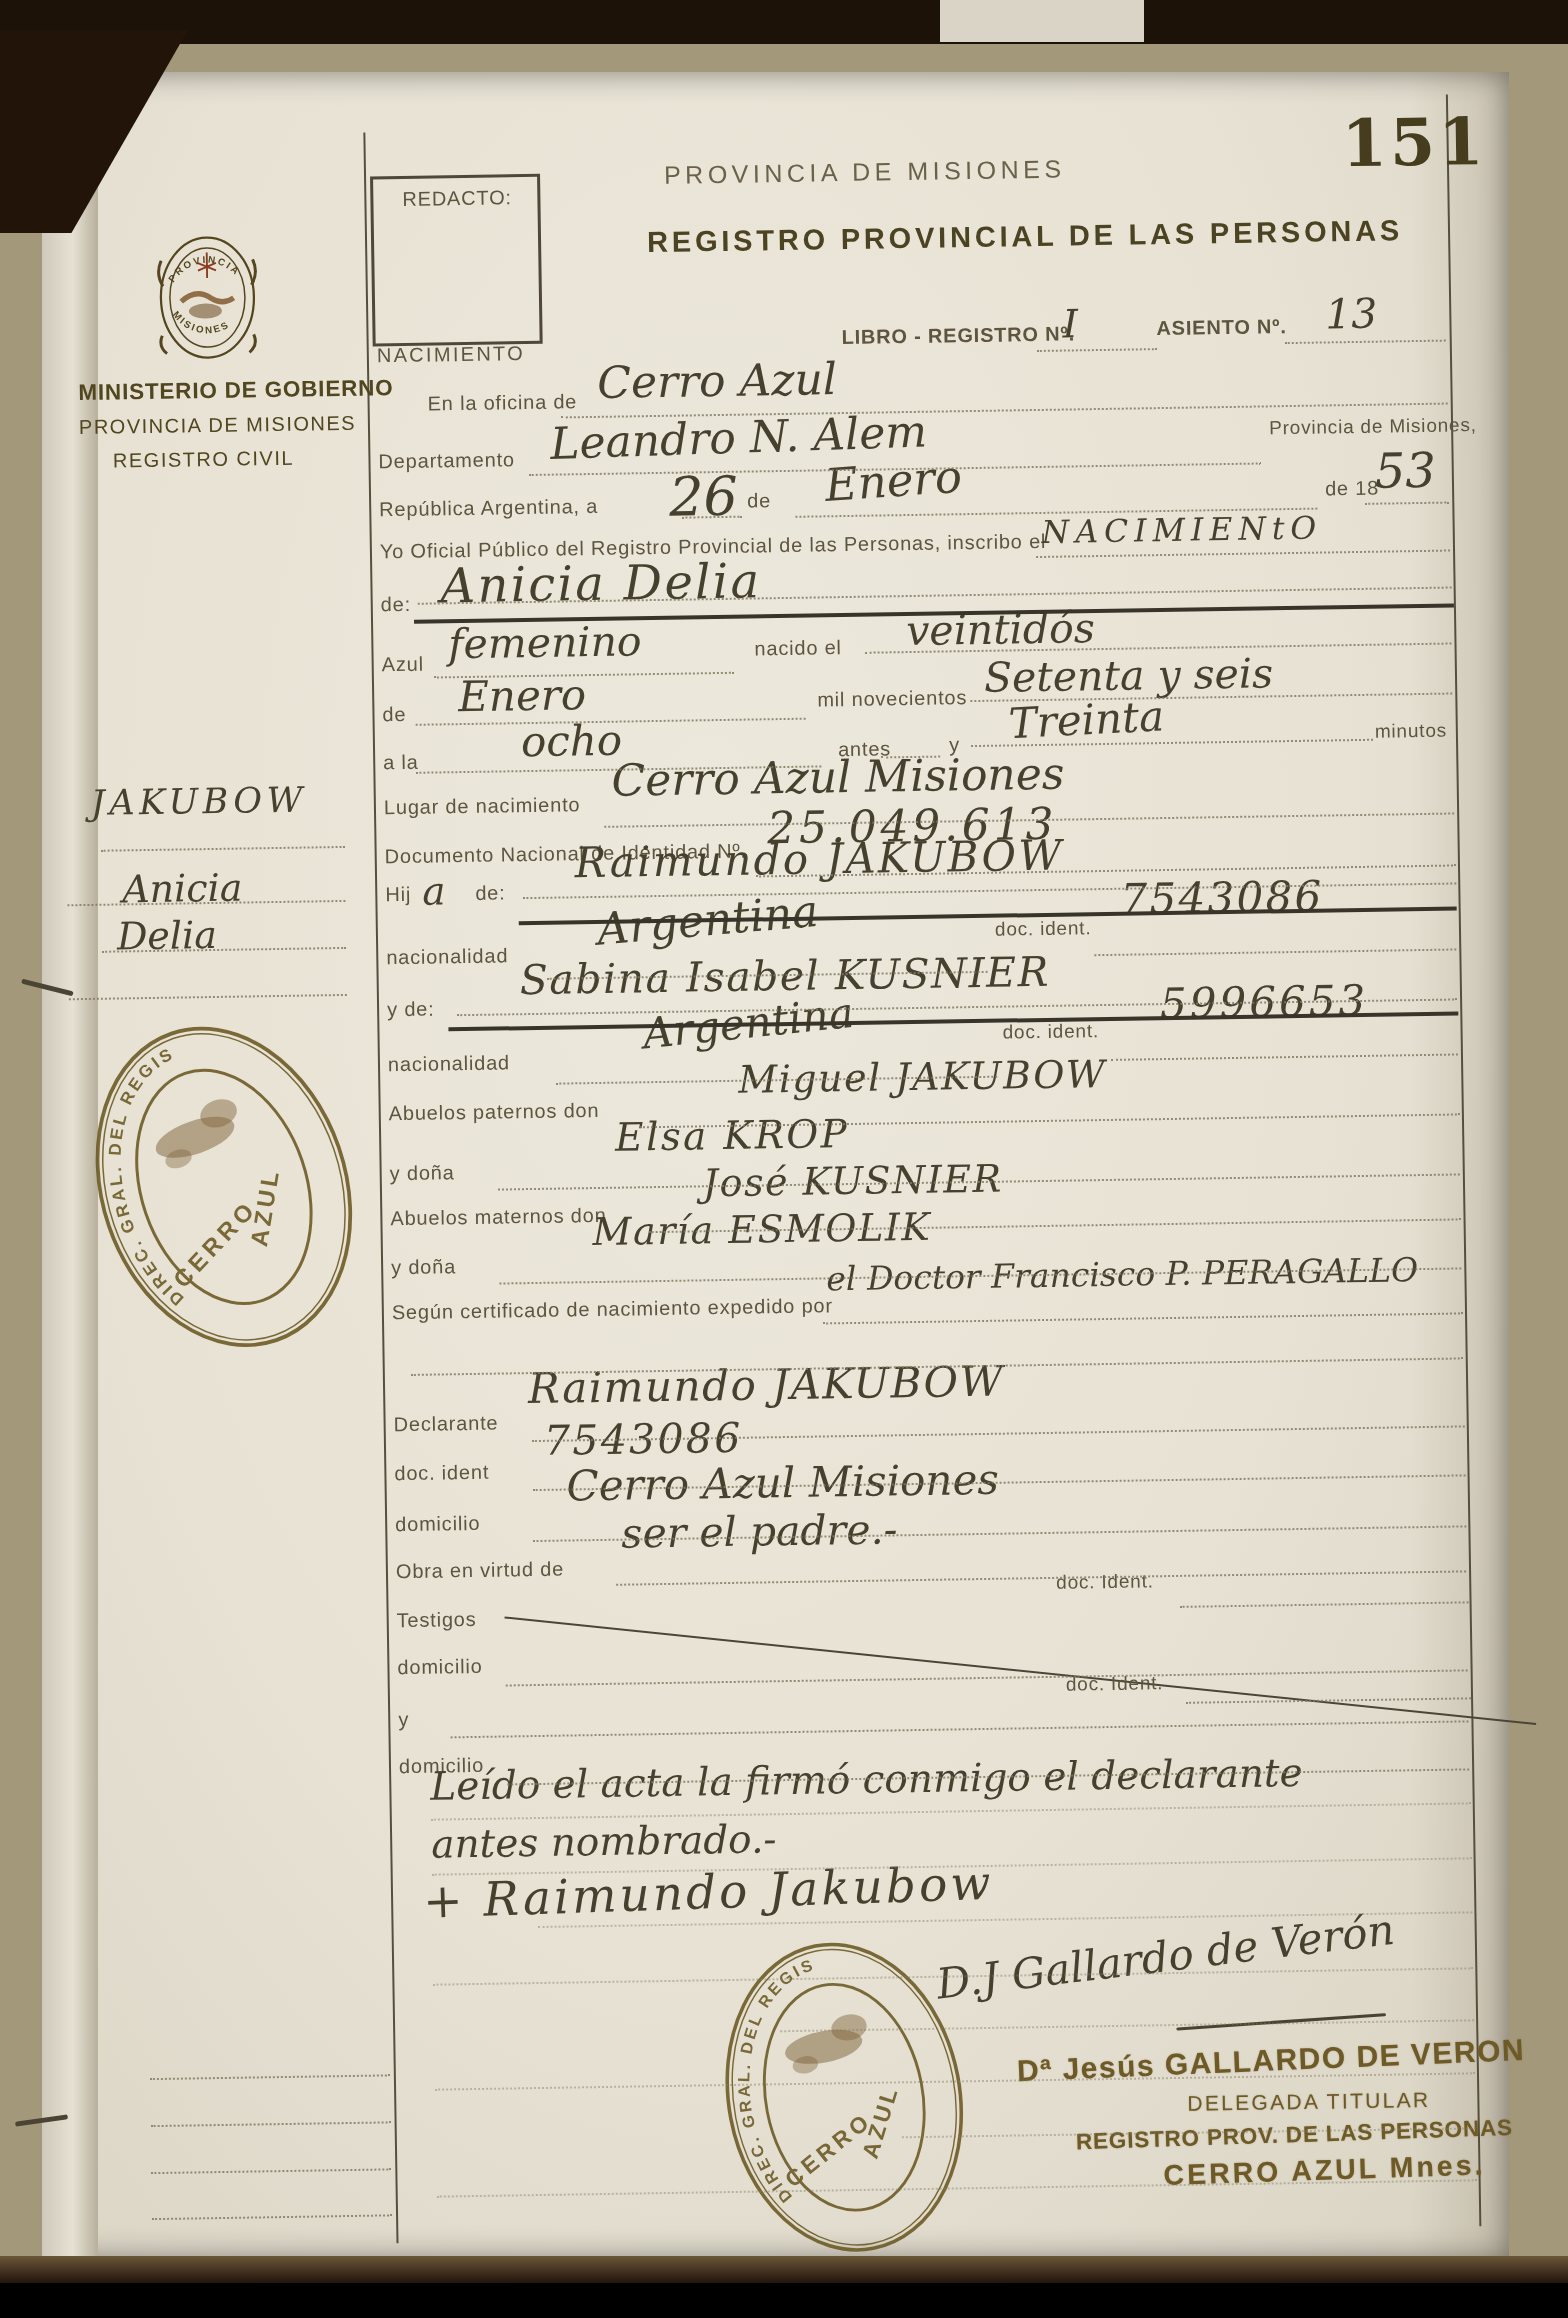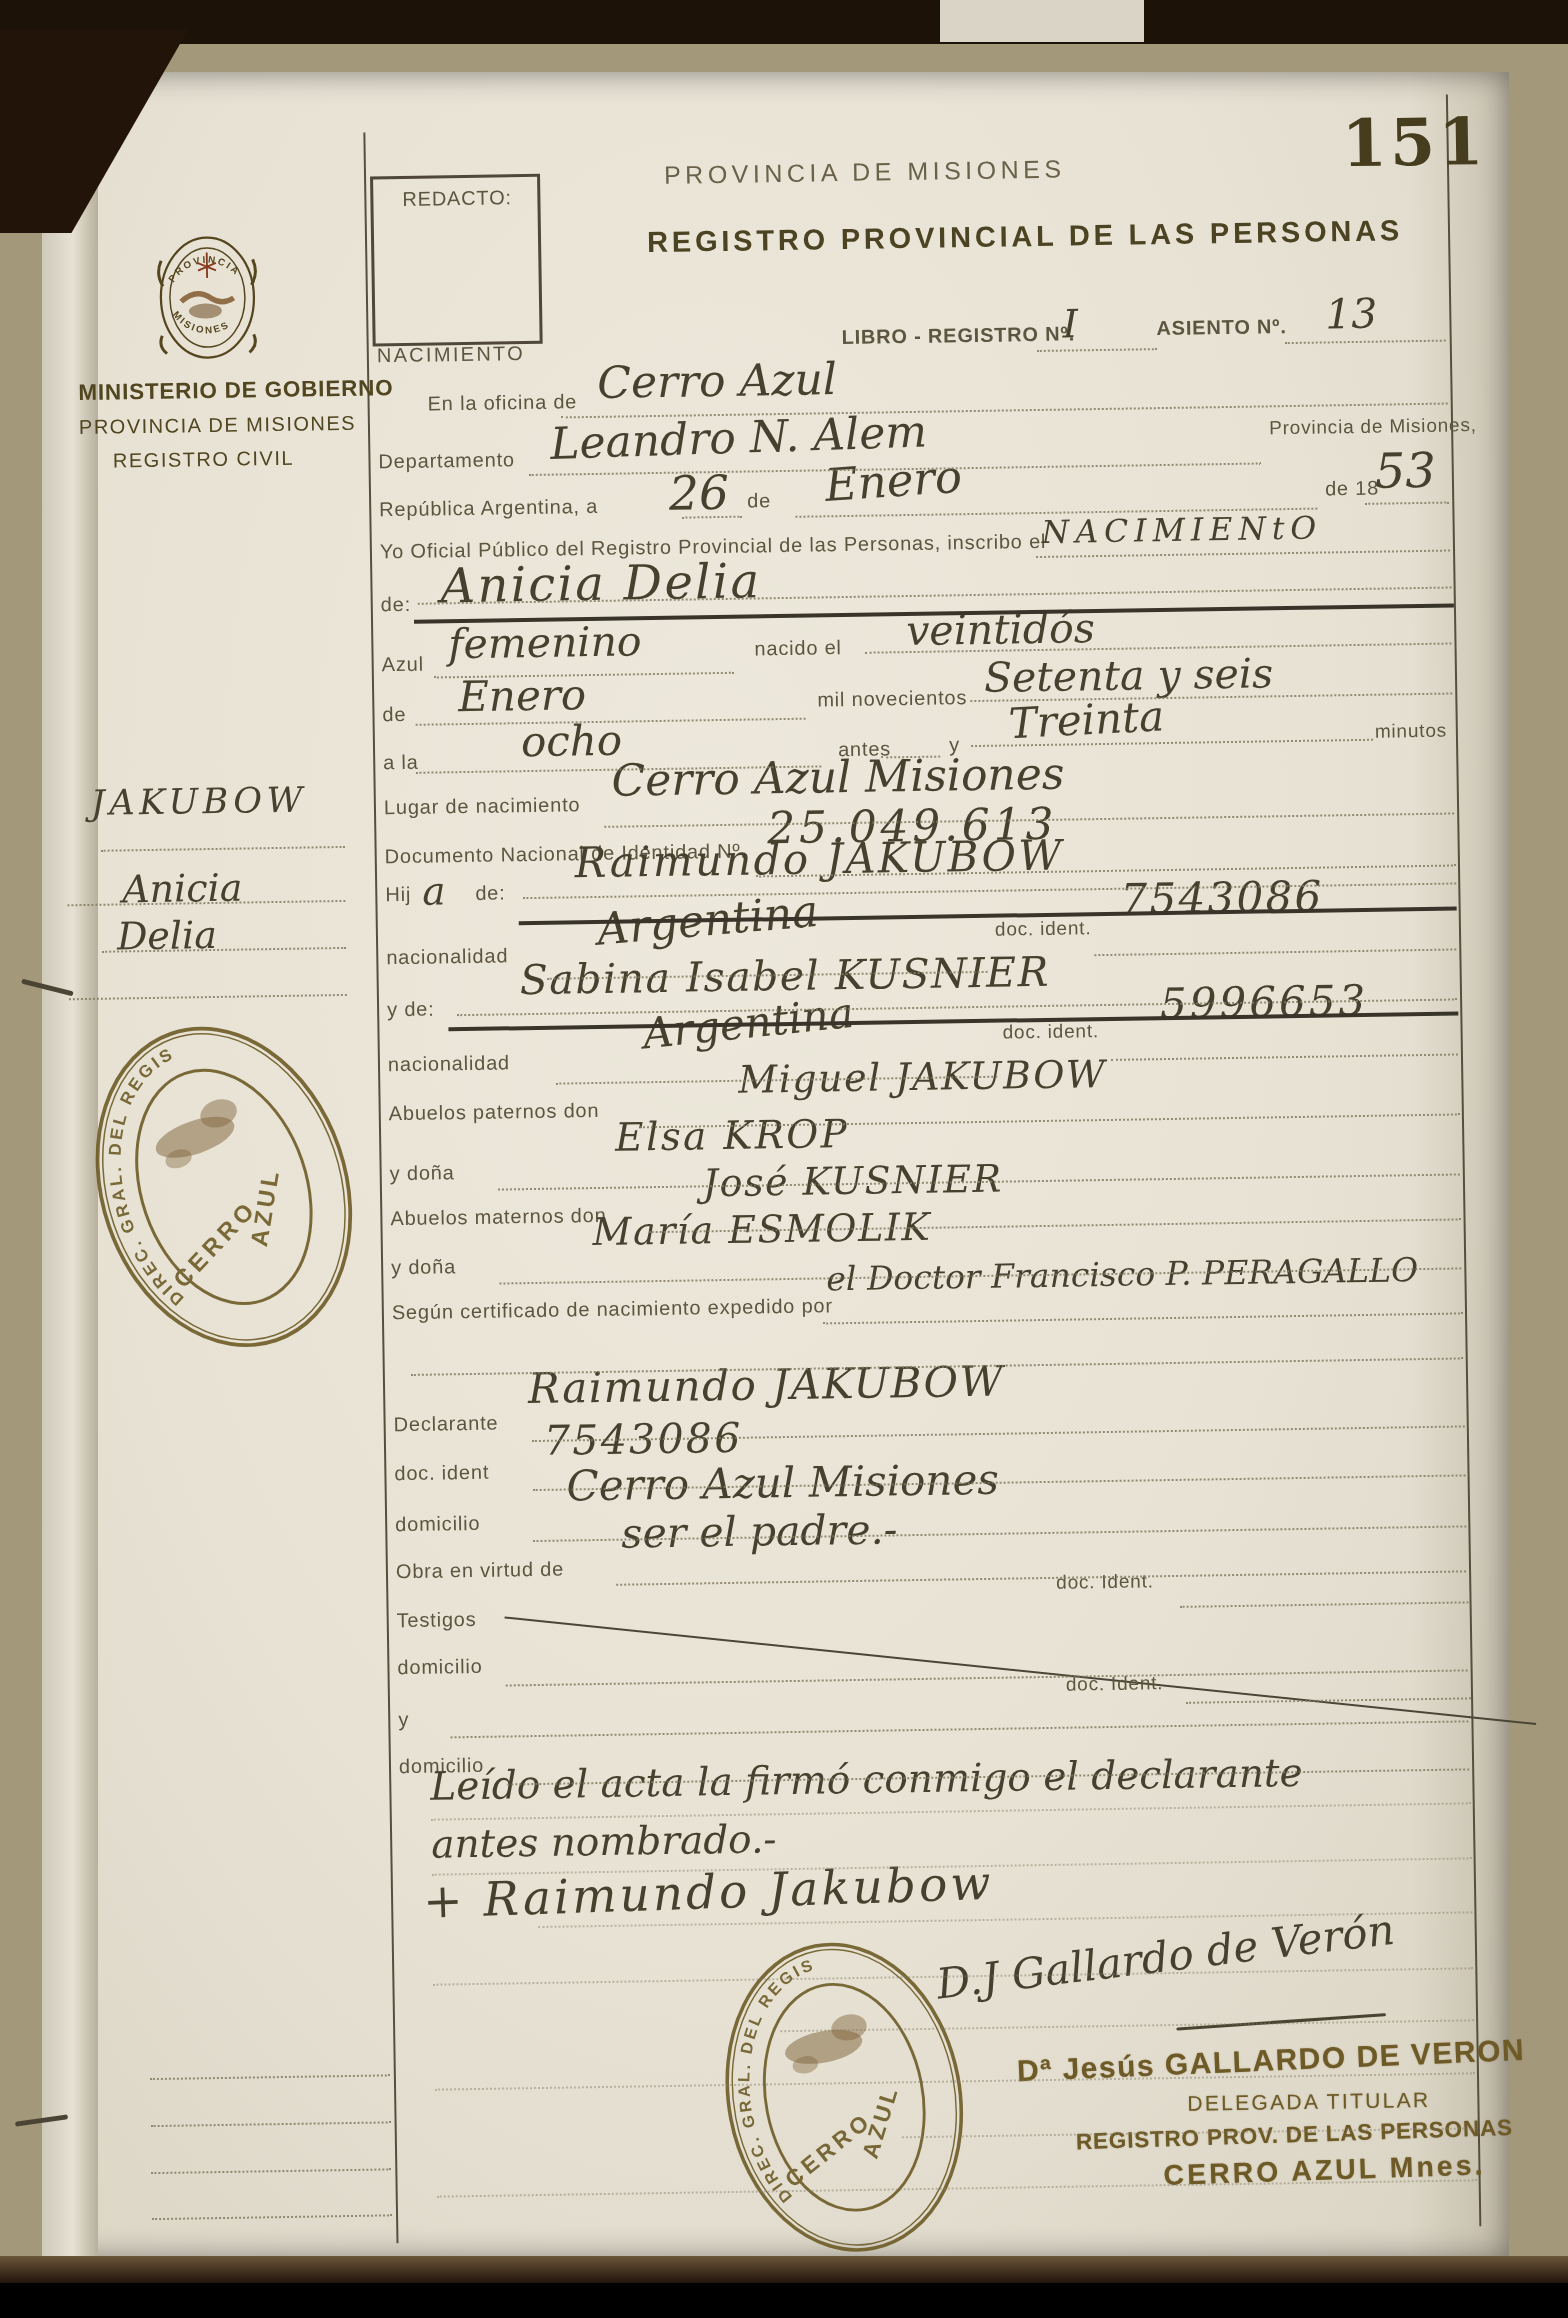--- a/index.html
+++ b/index.html
@@ -131,21 +131,21 @@
     <div class="hw" style="left:1338px;top:299px;font-size:41px;">13</div>
 
     <div class="lbl" style="left:439px;top:387px;">En la oficina de</div>
     <div class="hw" style="left:609px;top:354px;font-size:44px;">Cerro Azul</div>
 
     <div class="lbl" style="left:389px;top:444px;">Departamento</div>
     <div class="hw" style="left:561px;top:411px;font-size:44px;transform:rotate(-1deg);">Leandro N. Alem</div>
     <div class="lbl small" style="left:1280px;top:425px;">Provincia de Misiones,</div>
 
     <div class="lbl" style="left:389px;top:492px;">República Argentina, a</div>
-    <div class="hw" style="left:679px;top:464px;font-size:47px;">26</div>
+    <div class="hw" style="left:679px;top:464px;font-size:54px;">26</div>
     <div class="lbl" style="left:757px;top:489px;">de</div>
     <div class="hw" style="left:835px;top:456px;font-size:45px;transform:rotate(-3deg);">Enero</div>
     <div class="lbl" style="left:1335px;top:486px;">de 18</div>
     <div class="hw" style="left:1385px;top:452px;font-size:48px;">53</div>
 
     <div class="lbl" style="left:389px;top:534px;">Yo Oficial Público del Registro Provincial de las Personas, inscribo el</div>
     <div class="hw" style="left:1051px;top:518px;font-size:31.5px;letter-spacing:6px;">NACIMIENtO</div>
 
     <div class="lbl" style="left:389px;top:587px;">de:</div>
     <div class="hw" style="left:449px;top:552px;font-size:48px;letter-spacing:2.3px;">Anicia Delia</div>

